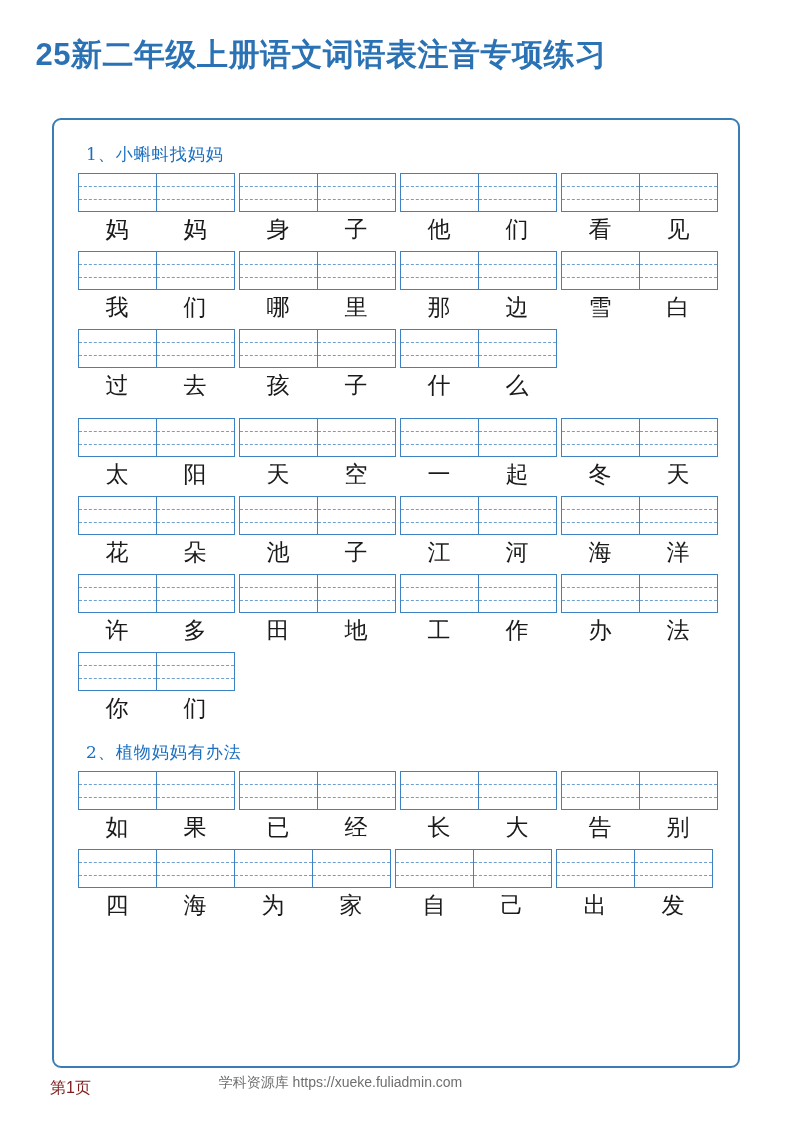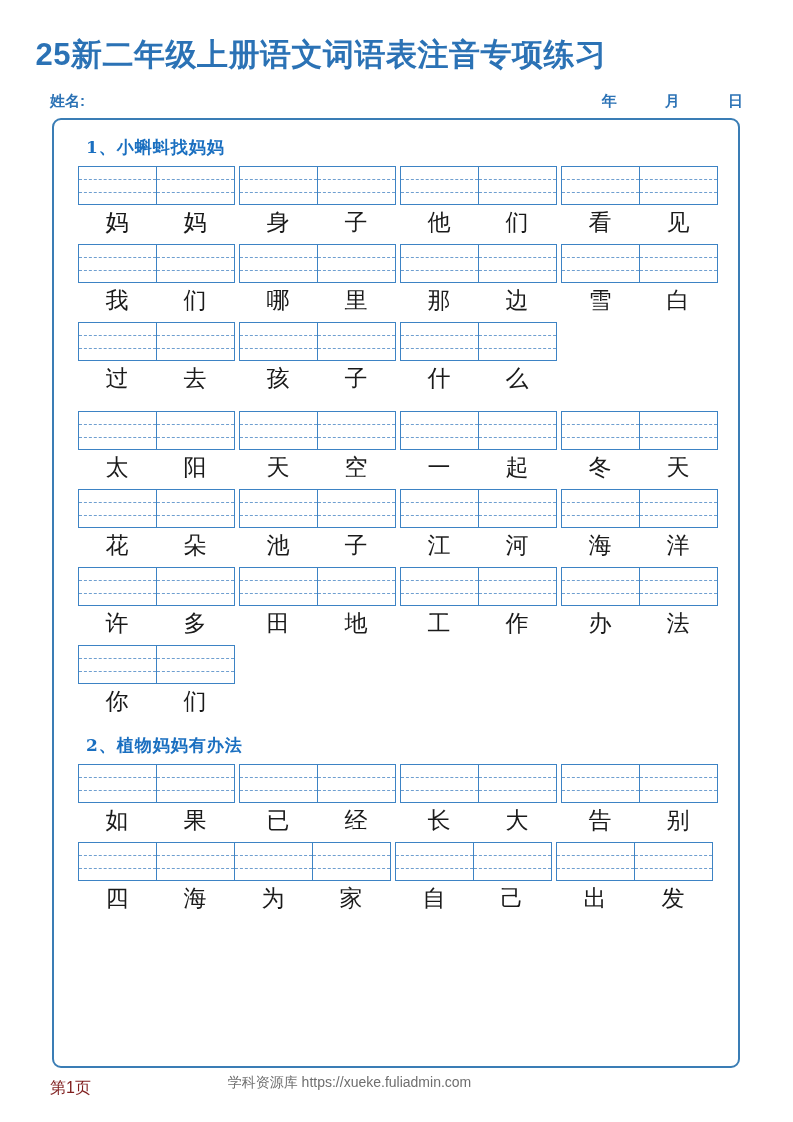--- a/index.html
+++ b/index.html
@@ -79,24 +79,24 @@
   .frame-inner {
     position: absolute;
     left: 24px;
     top: 14px;
     width: 640px;
   }
 
   
   .section-title {
     font-size: 17px;
-    font-weight: bold;
+    font-weight: normal;
     color: #1a6fc0;
     font-family: "DejaVu Serif", "Liberation Serif", serif;
-    margin: 2px 0 7px 8px;
+    margin: 9px 0 7px 8px;
     letter-spacing: 1px;
     white-space: nowrap;
   }
   .section + .section { margin-top: 15px; }
 
   
   .row {
     display: flex;
     align-items: flex-start;
     margin-bottom: 4px;
@@ -150,44 +150,36 @@
   .page-num {
     position: absolute;
     left: 50px;
     top: 1078px;
     font-size: 16px;
     color: #7f1d1d;
     white-space: nowrap;
   }
   .watermark {
     position: absolute;
-    left: 17px;
+    left: 8px;
     top: 1074px;
     width: 665px;
     text-align: center;
     font-size: 14px;
     color: #6e6e6e;
     white-space: nowrap;
   }
 </style>
 </head>
 <body>
 
 <div class="page">
 
   <div class="title">25新二年级上册语文词语表注音专项练习</div>
 
-  <div class="headerline">
-    <div class="name-label">姓名:</div>
-    <div class="date-group">
-      <span>年</span>
-      <span>月</span>
-      <span>日</span>
-    </div>
-  </div>
 
   <div class="frame">
     <div class="frame-inner" id="sections-root">
         <div class="section">
           <div class="section-title">1、小蝌蚪找妈妈</div>
           <div class="row">
             <div class="group">
               <div class="cells">
                 <div class="cell"></div>
                 <div class="cell"></div>

